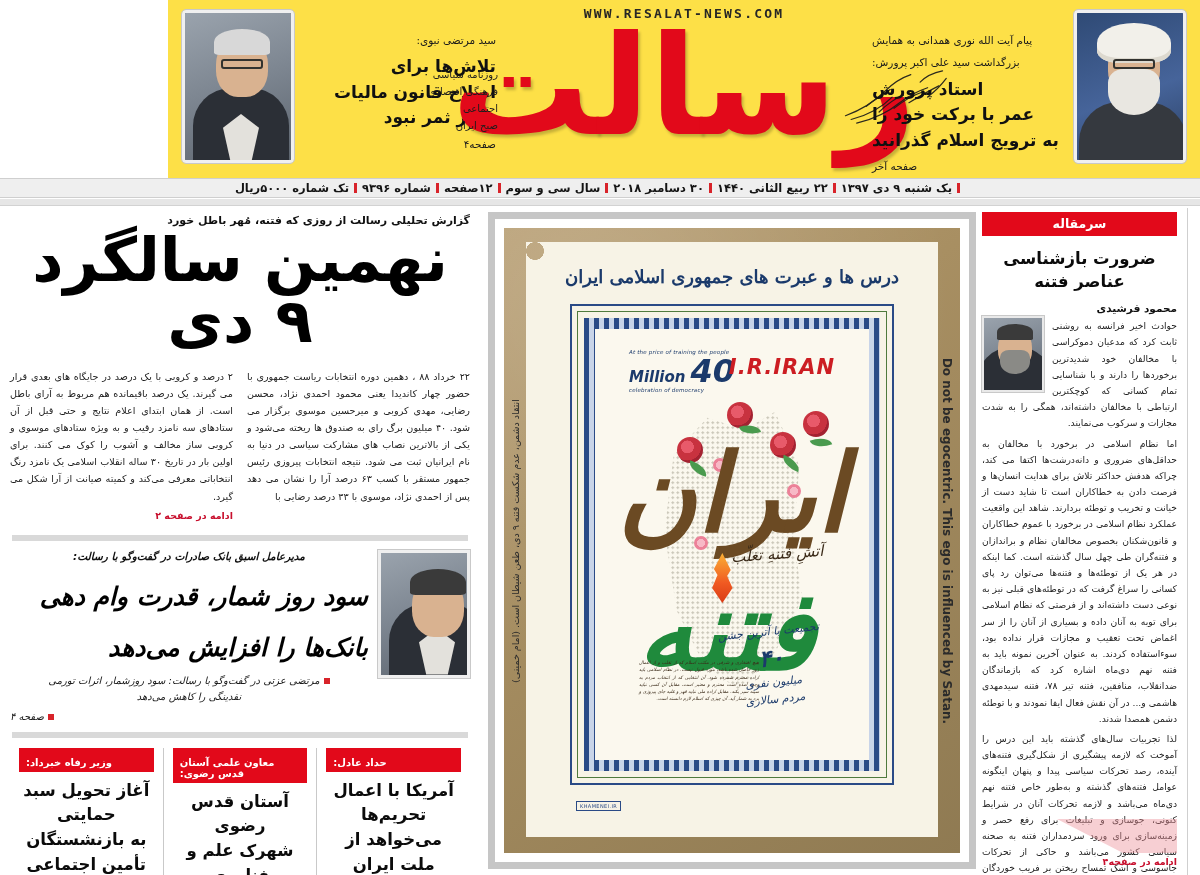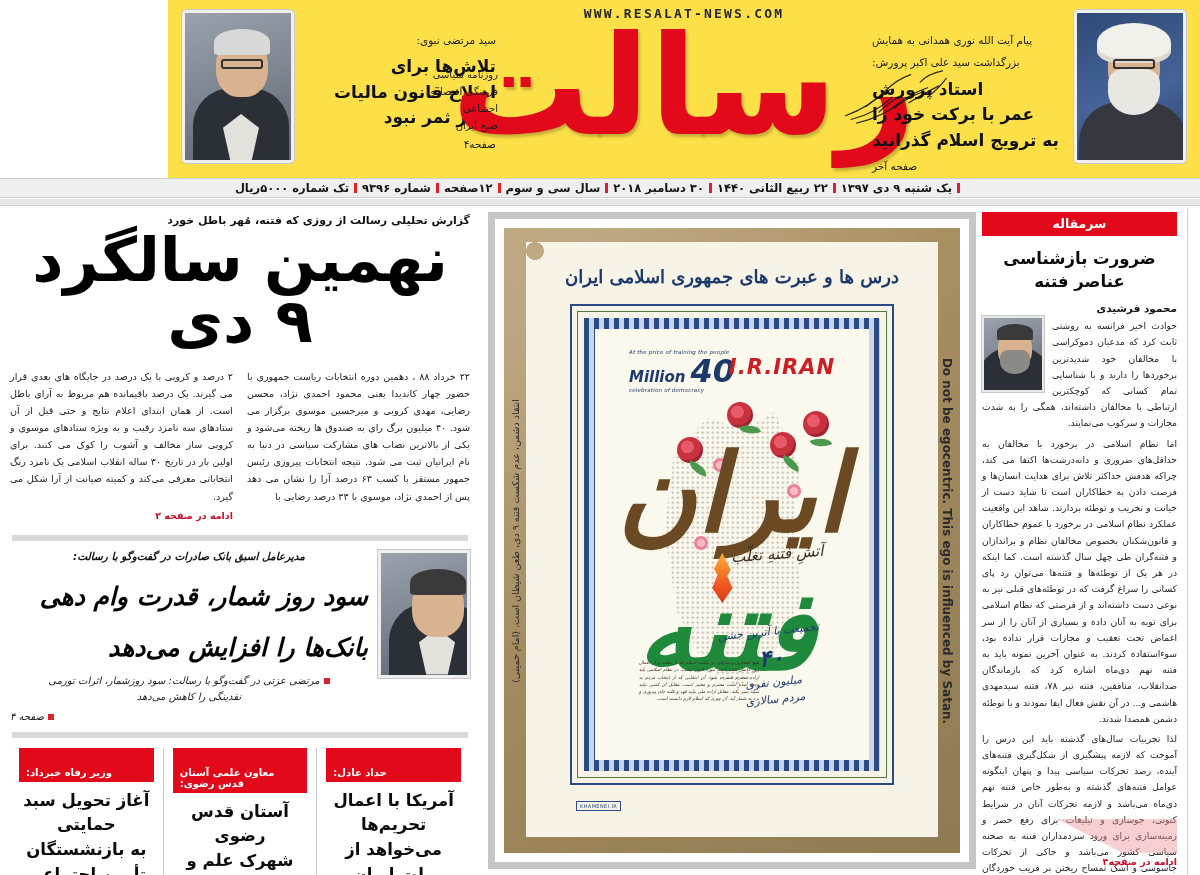--- a/index.html
+++ b/index.html
@@ -125,21 +125,21 @@
   }
   .sq { display: inline-block; width: 6px; height: 6px; background: #d8232a; margin-left: 4px; }
   .bank-page { font-size: 10px; color: #1a1a1a; text-align: left; margin-top: 5px; }
 
   
   .briefs { display: flex; direction: rtl; gap: 0; margin-top: 10px; }
   .brief { flex: 1; padding: 0 9px; border-left: 1px solid #c9c9c9; }
   .brief:last-child { border-left: none; }
   .brief-bar {
     background: #e2091a; color: #fff; font-size: 10px; font-weight: 700;
-    text-align: left; padding: 19px 7px 4px 7px; margin-bottom: 7px;
+    text-align: left; padding: 9px 7px 4px 7px; margin-bottom: 7px;
   }
   .brief-head { font-size: 16.5px; font-weight: 700; color: #0b0b0b; line-height: 1.5; text-align: center; }
 
   
   .col-center {
     position: absolute; left: 478px; top: 0; width: 508px; height: 667px;
     padding: 4px 10px 6px 10px;
   }
   .stamp-frame {
     width: 100%; height: 100%;

